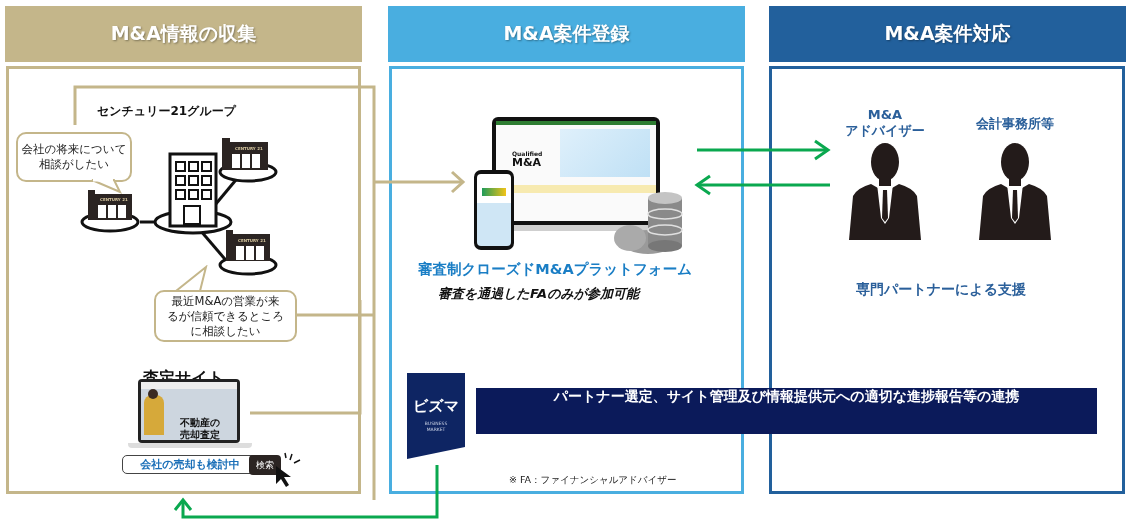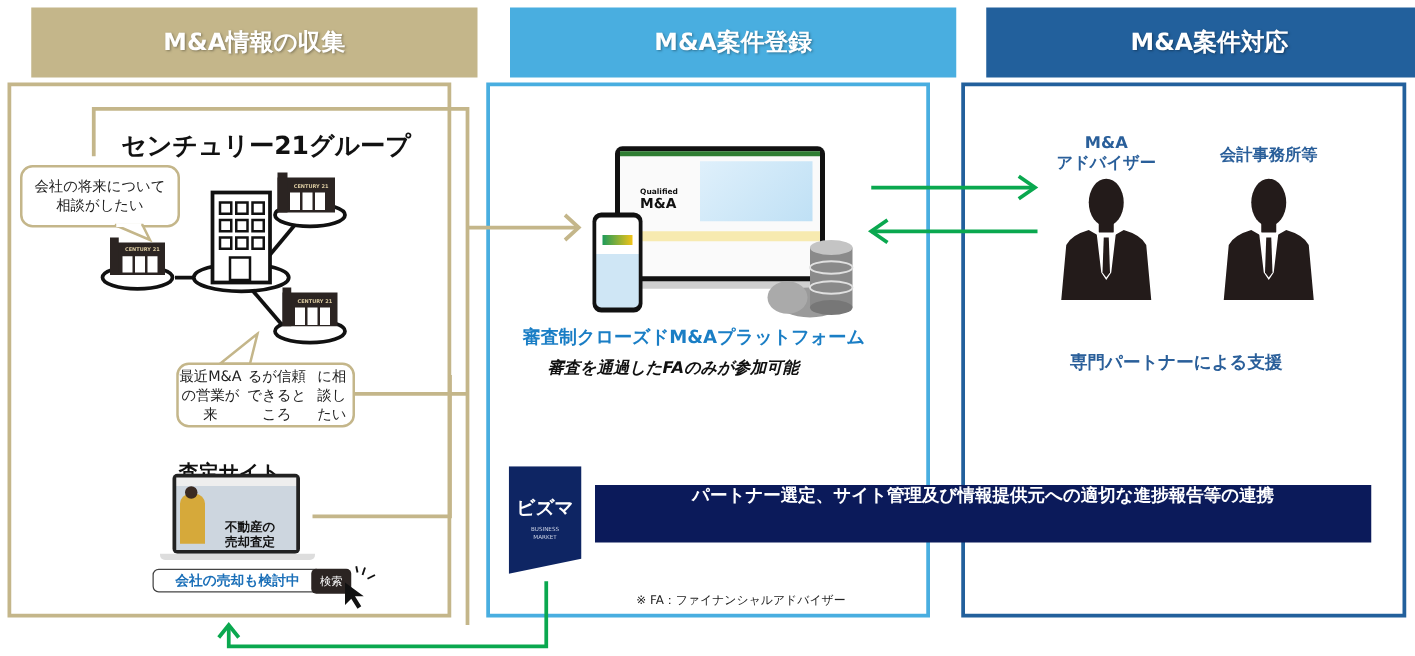--- a/index.html
+++ b/index.html
@@ -1,21 +1,21 @@
 <!DOCTYPE html>
 <html><head>
 <meta charset="utf-8">
 <style>
   html, body { margin:0; padding:0; background:#ffffff; }
   body { width:1132px; height:525px; position:relative; overflow:hidden;
          font-family:"DejaVu Sans", "Liberation Sans", sans-serif; }
   .abs { position:absolute; }
   .col-header { position:absolute; top:6px; height:56px; color:#fff; font-weight:bold;
     font-size:19px; display:flex; align-items:center; justify-content:center;
-    text-shadow:1px 1px 2px rgba(0,0,0,0.35);margin-left:20px; }
+    text-shadow:1px 1px 2px rgba(0,0,0,0.35); }
   .col-box { position:absolute; top:66px; height:428px; box-sizing:border-box; background:#fff; }
   .bubble { position:absolute; background:#fff; border:2px solid #c4b68a; border-radius:10px;
     font-size:11.5px; color:#222; text-align:center; line-height:15px; box-sizing:border-box;
     display:flex; align-items:center; justify-content:center; }
   .person { position:absolute; }
   .txt-blue { color:#2a5f9a; font-weight:bold; }
 </style>
 </head>
 <body>
 
@@ -44,21 +44,21 @@
 
   <line x1="697" y1="150" x2="828" y2="150" stroke="#0aa84f" stroke-width="3"></line>
   <polyline points="815,141 828,150 815,159" fill="none" stroke="#0aa84f" stroke-width="3"></polyline>
   <line x1="697" y1="185" x2="830" y2="185" stroke="#0aa84f" stroke-width="3"></line>
   <polyline points="710,176 697,185 710,194" fill="none" stroke="#0aa84f" stroke-width="3"></polyline>
 
   <polyline points="437,465 437,517 183,517 183,502" fill="none" stroke="#0aa84f" stroke-width="3"></polyline>
   <polyline points="175,510 183,500 191,510" fill="none" stroke="#0aa84f" stroke-width="3"></polyline>
 </svg>
 
-<div class="abs" style="left:97px; top:103px; font-size:20px; font-weight:bold; color:#111;">センチュリー21グループ</div>
+<div class="abs" style="left:97px; top:103px; font-size:12px; font-weight:bold; color:#111;">センチュリー21グループ</div>
 
 <svg class="abs" style="left:80px; top:130px;" width="220" height="160">
 
   <line x1="135" y1="75" x2="160" y2="45" stroke="#111" stroke-width="3"></line>
   <line x1="60" y1="92" x2="85" y2="92" stroke="#111" stroke-width="3"></line>
   <line x1="120" y1="100" x2="150" y2="135" stroke="#111" stroke-width="3"></line>
 
   <ellipse cx="30" cy="92" rx="28" ry="9" fill="#fff" stroke="#111" stroke-width="3"></ellipse>
   <ellipse cx="113" cy="92" rx="38" ry="11" fill="#fff" stroke="#111" stroke-width="3"></ellipse>
   <ellipse cx="168" cy="42" rx="28" ry="9" fill="#fff" stroke="#111" stroke-width="3"></ellipse>
@@ -99,33 +99,33 @@
   <g>
     <rect x="146" y="104" width="44" height="27" fill="#2b2422"></rect>
     <rect x="146" y="100" width="7" height="31" fill="#2b2422"></rect>
     <rect x="156" y="116" width="8" height="14" fill="#fff"></rect>
       <rect x="166" y="116" width="8" height="14" fill="#fff"></rect>
       <rect x="176" y="116" width="8" height="14" fill="#fff"></rect>
     <text x="158" y="112" font-size="4" fill="#d9c9a0" font-weight="bold">CENTURY 21</text>
   </g>
 </svg>
 
-<div class="bubble" style="left:16px; top:132px; width:128px; height:50px; flex-direction:column;">
+<div class="bubble" style="left:16px; top:132px; width:116px; height:50px; flex-direction:column;">
   <span>会社の将来について</span>
   <span>相談がしたい</span>
 </div>
 <svg class="abs" style="left:90px; top:178px;" width="40" height="20">
   <polygon points="2,2 24,2 30,14" fill="#fff" stroke="#c4b68a" stroke-width="2"></polygon>
   <line x1="3" y1="2" x2="23" y2="2" stroke="#fff" stroke-width="3"></line>
 </svg>
 
 <svg class="abs" style="left:160px; top:265px;" width="50" height="30">
   <polygon points="46,2 16,26 40,26" fill="#fff" stroke="#c4b68a" stroke-width="2"></polygon>
 </svg>
-<div class="bubble" style="left:141px; top:290px; width:143px; height:52px; flex-direction:row;">
+<div class="bubble" style="left:154px; top:290px; width:143px; height:52px; flex-direction:column;">
   <span>最近M&amp;Aの営業が来</span>
   <span>るが信頼できるところ</span>
   <span>に相談したい</span>
 </div>
 
 <div class="abs" style="left:143px; top:356px; font-size:16px; font-weight:bold; color:#111;margin-top:12px;">査定サイト</div>
 <div class="abs" style="left:128px; top:379px; width:124px; height:72px;">
   <div style="position:absolute; left:10px; top:0; width:102px; height:64px; background:#222; border-radius:4px;"></div>
   <div style="position:absolute; left:13px; top:3px; width:96px; height:58px; background:linear-gradient(180deg,#eee 0 12%, #cdd6df 12% 100%);"></div>
   <div style="position:absolute; left:16px; top:16px; width:20px; height:40px; background:#d6a93a; border-radius:8px 8px 0 0;"></div>

